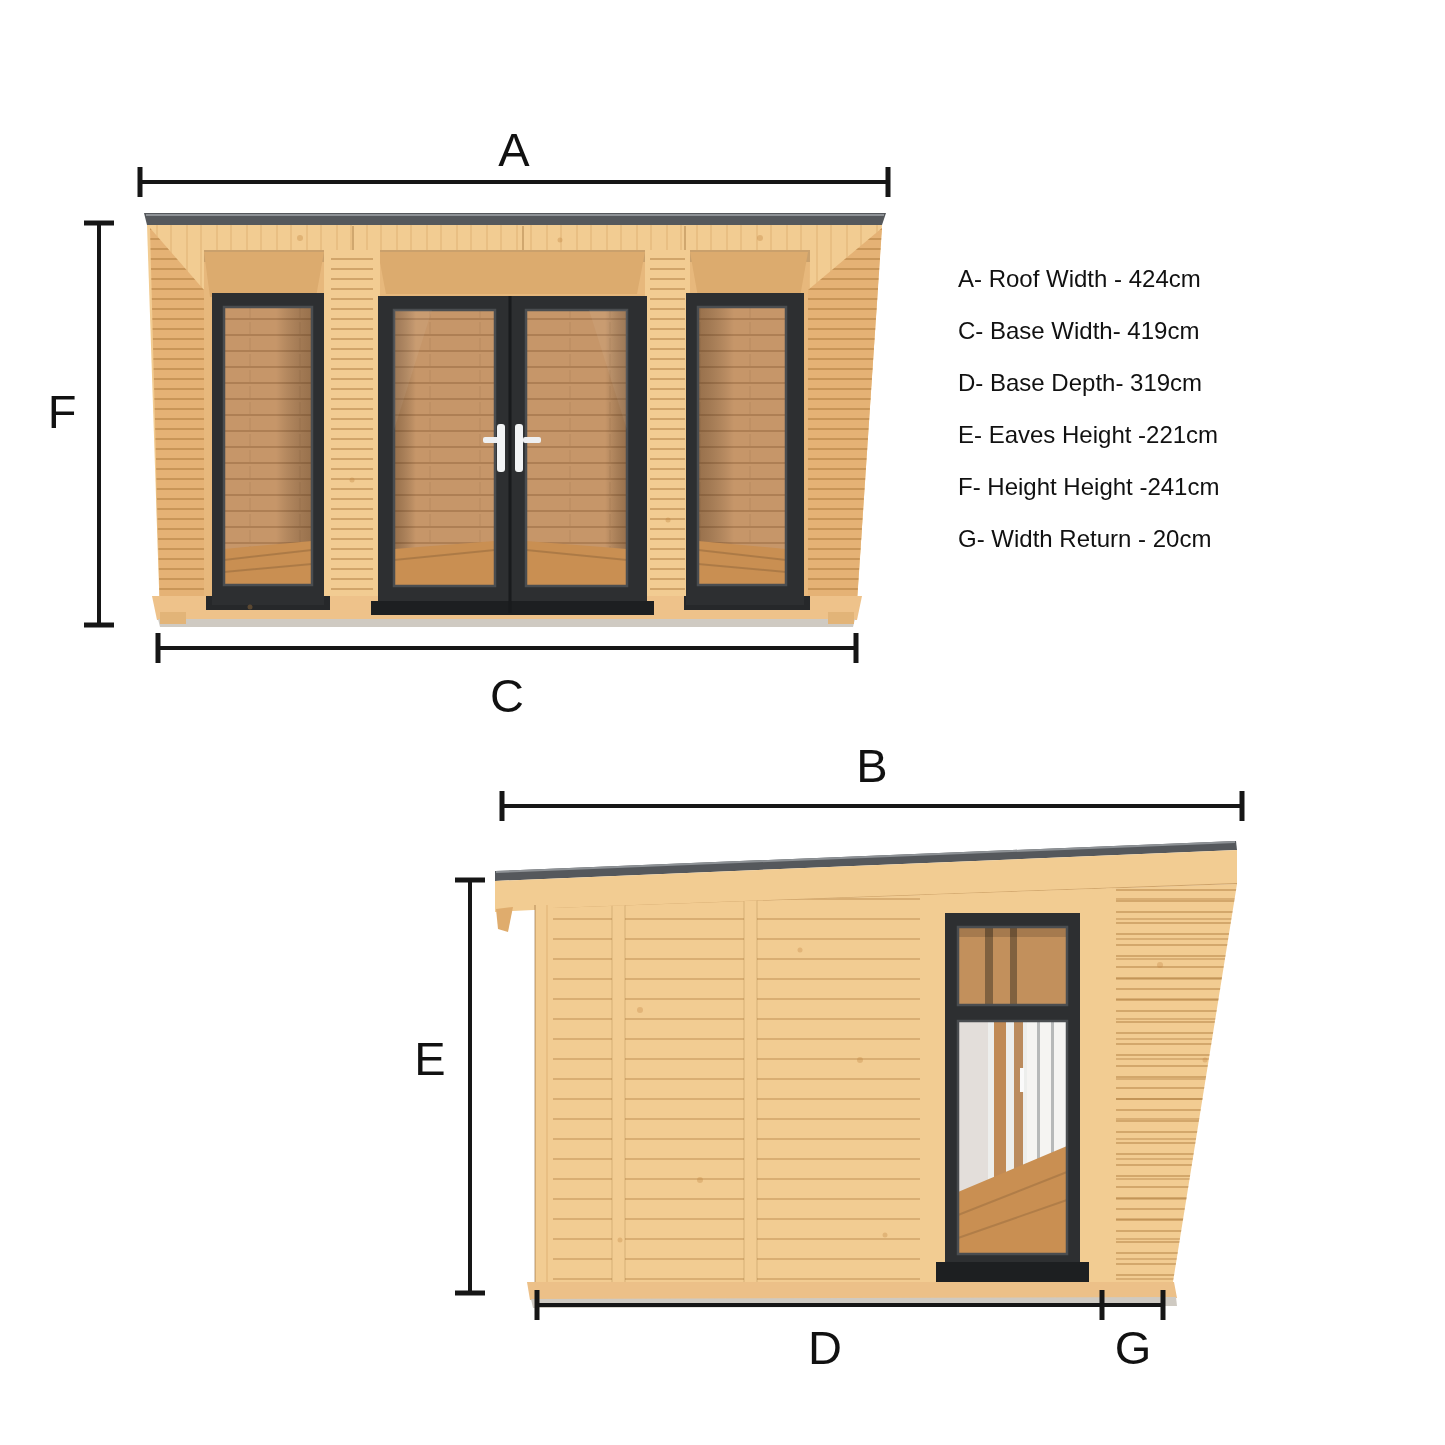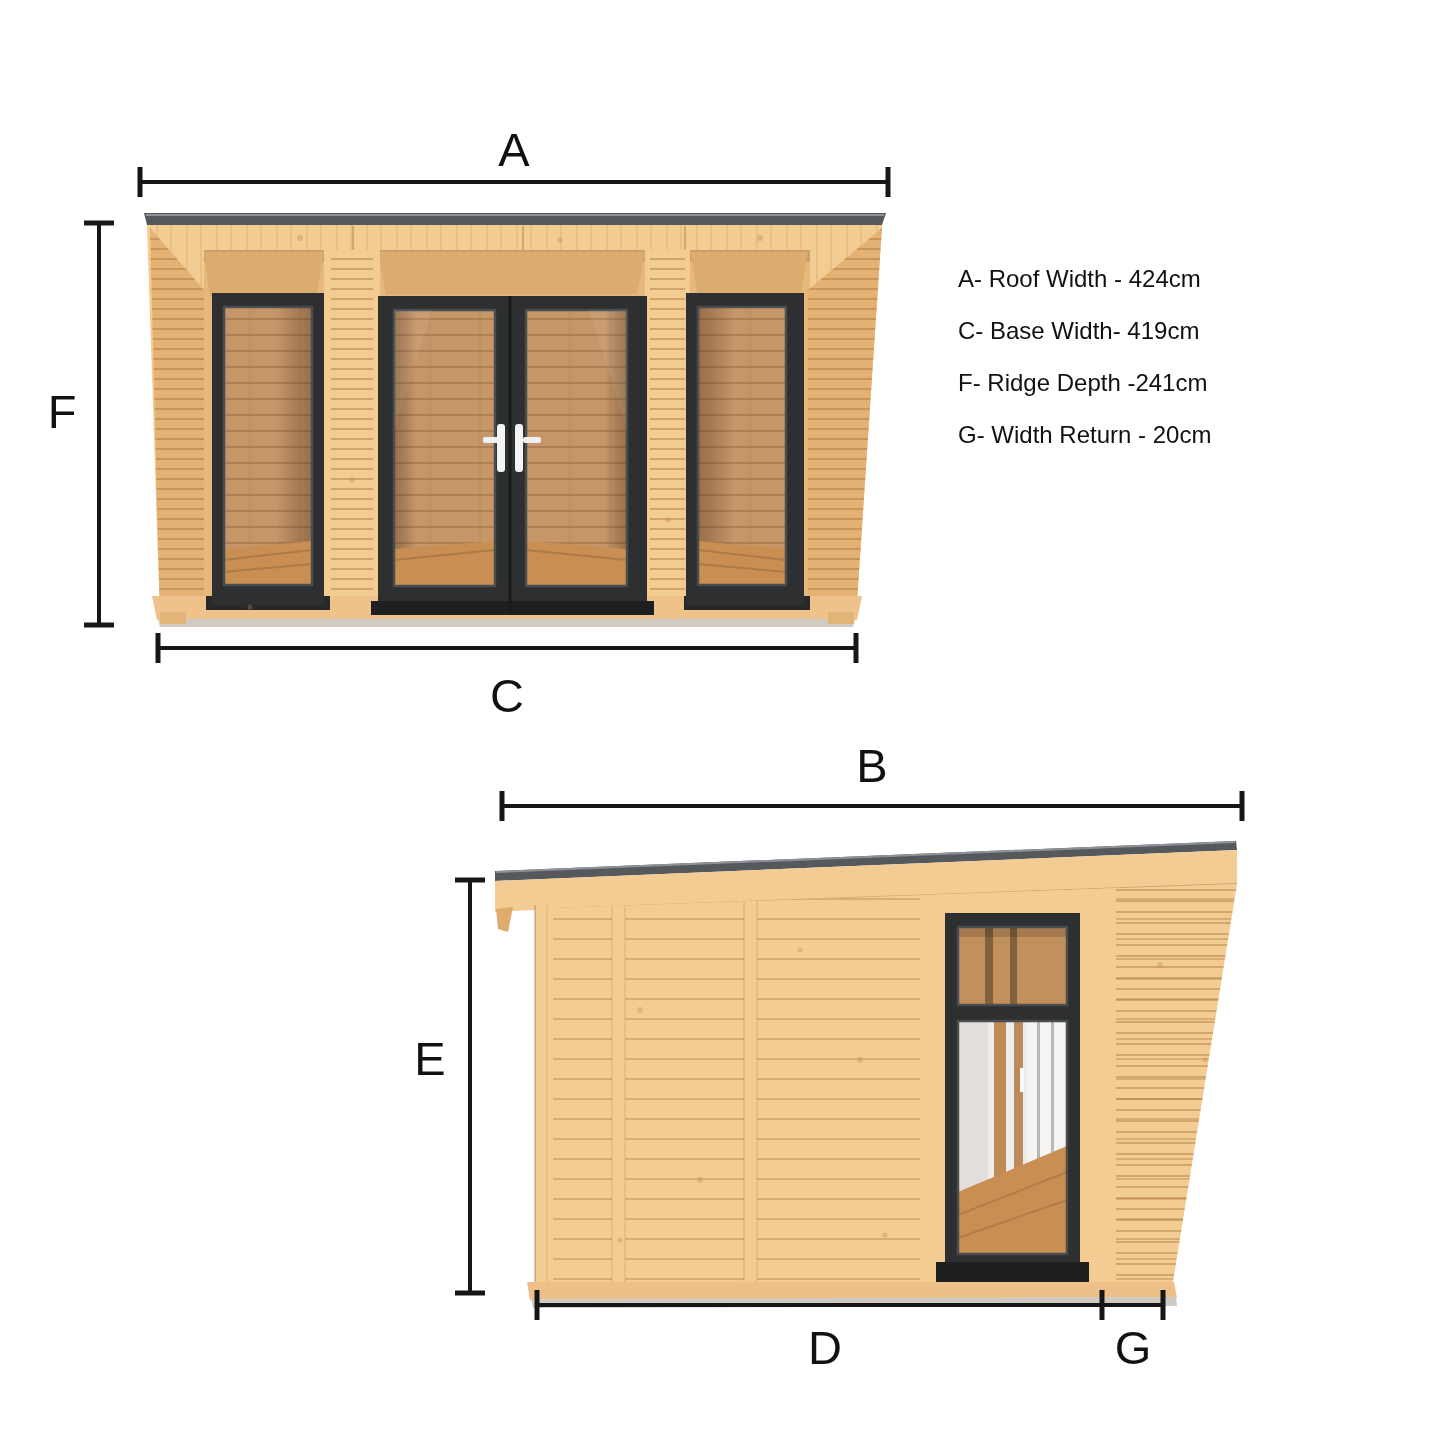--- a/index.html
+++ b/index.html
@@ -259,17 +259,19 @@
       <line class="dim" x1="1102" y1="1305" x2="1163" y2="1305"></line>
       <line class="tick" x1="1163" y1="1290" x2="1163" y2="1320"></line>
       <text class="dim-label" x="1133" y="1364">G</text>
     </g>
   </g>
 </svg>
 
   <div class="legend">
     <div class="legend-line">A- Roof Width - 424cm</div>
     <div class="legend-line">C- Base Width- 419cm</div>
-    <div class="legend-line">F- Ridge Depth -241cm</div>
+    <div class="legend-line">D- Base Depth- 319cm</div>
+    <div class="legend-line">E- Eaves Height -221cm</div>
+    <div class="legend-line">F- Height Height -241cm</div>
     <div class="legend-line">G- Width Return - 20cm</div>
   </div>
 
 </div>
 
 </body></html>

